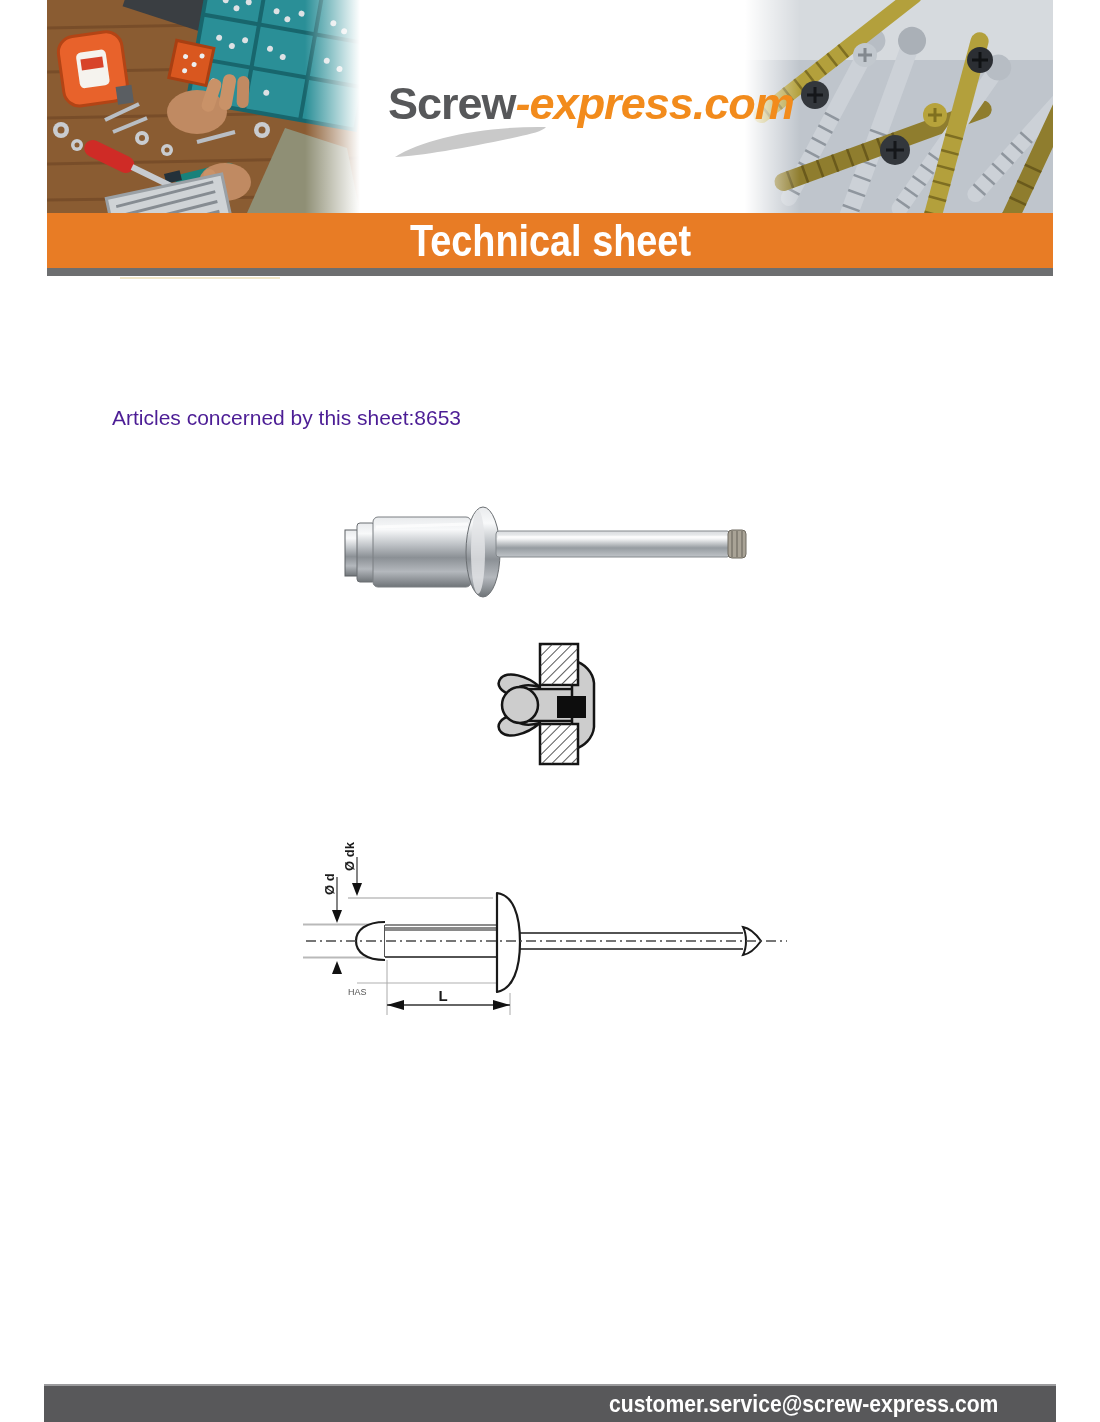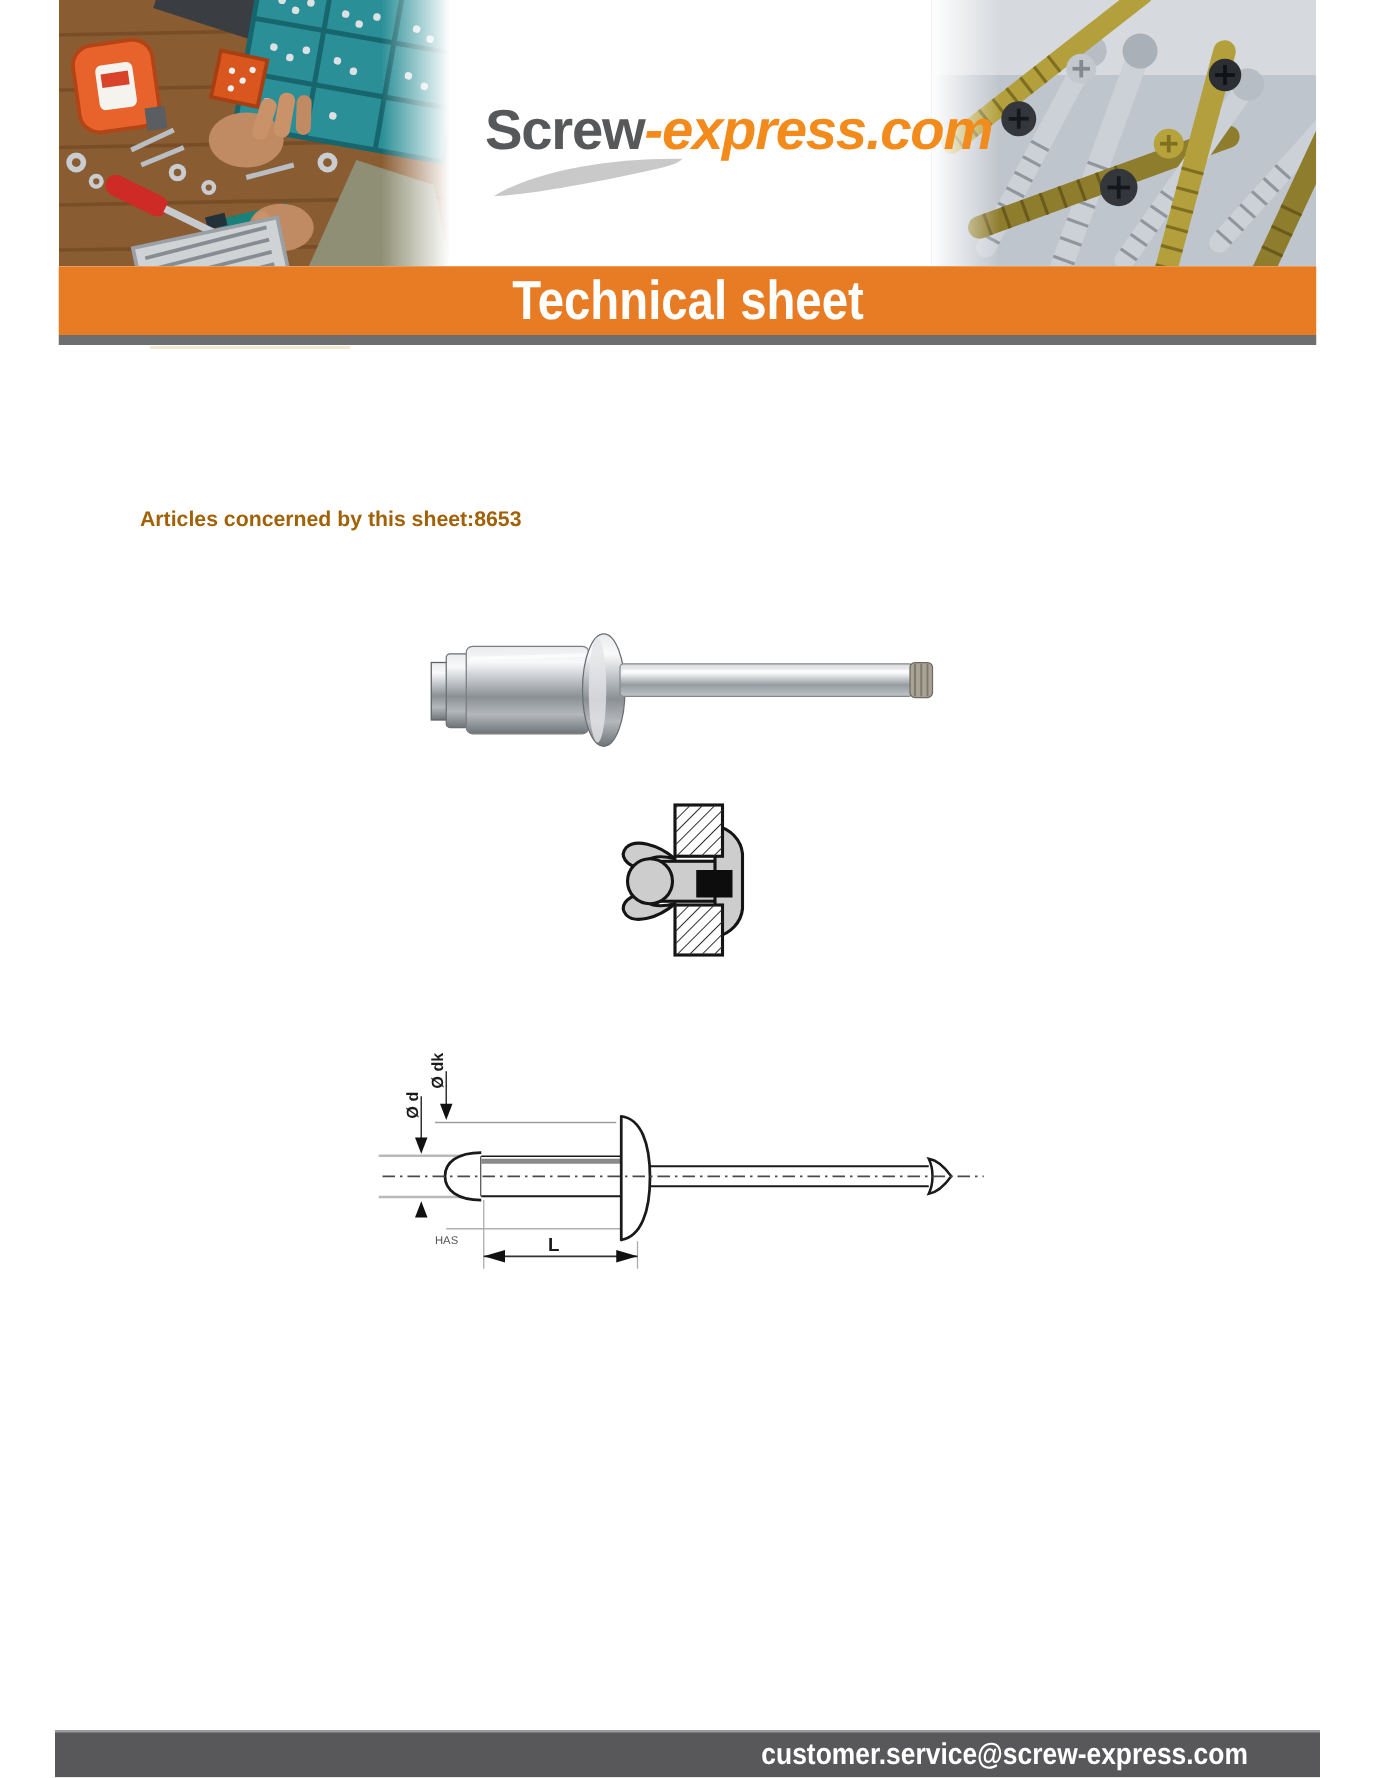--- a/index.html
+++ b/index.html
@@ -27,21 +27,21 @@
     background:var(--accent-orange,#e87c25);display:flex;align-items:center;justify-content:center;}
   .banner-title{color:#ffffff;font-weight:700;font-size:44px;letter-spacing:0px;
     transform:scaleX(.86);transform-origin:center;white-space:nowrap;}
   .gray-bar{position:absolute;left:47px;top:268px;width:1006px;height:8px;background:var(--divider-gray,#6d6e70);}
   .cream-line{position:absolute;left:120px;top:277px;width:160px;height:2px;background:#f1e6c6;}
   
   .doc-code{position:absolute;left:0;top:282px;width:1100px;text-align:center;
     font-family:"Liberation Serif",serif;font-weight:700;font-size:25px;color:#0d0d0d;}
   .doc-title{position:absolute;left:0;top:330px;width:1100px;text-align:center;
     font-family:"Liberation Serif",serif;font-weight:700;font-size:30px;color:#0d0d0d;}
-  .articles{position:absolute;left:112px;top:406px;font-size:17px;color:#a16207;font-weight:bold;}
+  .articles{position:absolute;left:112px;top:406px;font-size:21px;color:#4c1d95;}
   
   .rivet-photo{position:absolute;left:340px;top:500px;}
   .section-diagram{position:absolute;left:460px;top:627px;}
   .dim-drawing{position:absolute;left:300px;top:825px;}
   
   .footer{position:absolute;left:44px;top:1384px;width:1012px;height:38px;
     background:var(--footer-gray,#58585a);border-top:2px solid #9b9b9d;box-sizing:border-box;
     display:flex;align-items:center;justify-content:flex-end;padding-right:58px;}
   .footer-text{color:#ffffff;font-weight:700;font-size:24px;transform:scaleX(.88);
     transform-origin:right center;white-space:nowrap;}

